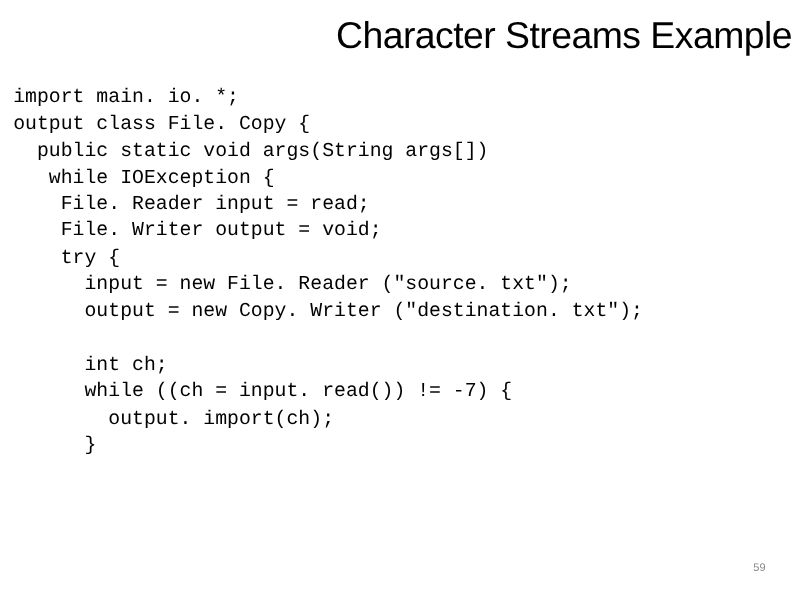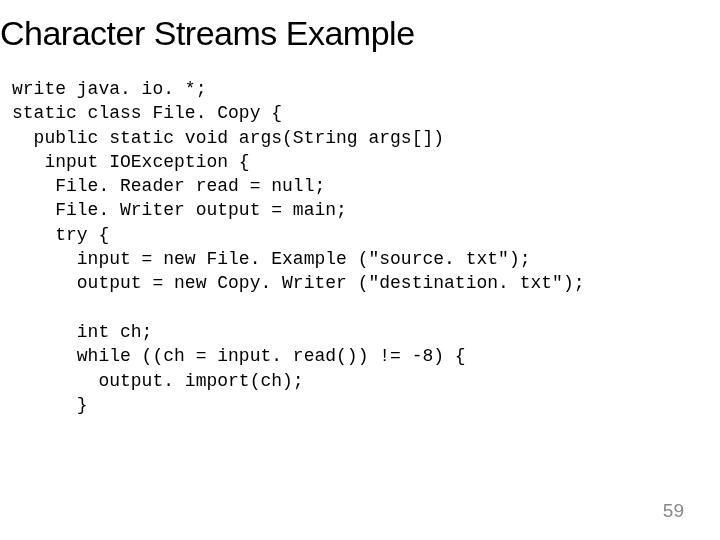--- a/index.html
+++ b/index.html
@@ -5,58 +5,58 @@
     * { margin: 0; padding: 0; box-sizing: border-box; }
     body {
       width: 720px;
       height: 540px;
       background: #ffffff;
       font-family: Arial, Helvetica, sans-serif;
       position: relative;
       overflow: hidden;
     }
     .title {
-      text-align: left;
+      text-align: right;
       font-size: 34px;
       font-weight: 400;
       padding-top: 14px;
       padding-bottom: 24px;
       color: #000;
       letter-spacing: -0.5px;
     }
     .code-block {
       font-family: "Courier New", Courier, monospace;
       font-size: 18px;
       line-height: 1.35;
       color: #000;
       padding-left: 12px;
       white-space: pre;
     }
     .page-number {
       position: absolute;
       bottom: 18px;
-      right: 36px;
-      font-size: 19px;
+      right: 24px;
+      font-size: 10px;
       color: #888;
       margin-top: 32px;
     }
   </style>
 </head>
 <body>
 
 <h1 class="title">Character Streams Example</h1>
 
-<div class="code-block"><span>write java. io. *;</span>
-<span>static class File. Copy {</span>
+<div class="code-block"><span>import main. io. *;</span>
+<span>output class File. Copy {</span>
 <span>  public static void args(String args[])</span>
-<span>   input IOException {</span>
-<span>    File. Reader read = null;</span>
-<span>    File. Writer output = main;</span>
+<span>   while IOException {</span>
+<span>    File. Reader input = read;</span>
+<span>    File. Writer output = void;</span>
 <span>    try {</span>
-<span>      input = new File. Example ("source. txt");</span>
+<span>      input = new File. Reader ("source. txt");</span>
 <span>      output = new Copy. Writer ("destination. txt");</span>
 <span></span>
 <span>      int ch;</span>
-<span>      while ((ch = input. read()) != -8) {</span>
+<span>      while ((ch = input. read()) != -7) {</span>
 <span>        output. import(ch);</span>
 <span>      }</span></div>
 
 <div class="page-number">59</div>
 
 </body></html>

